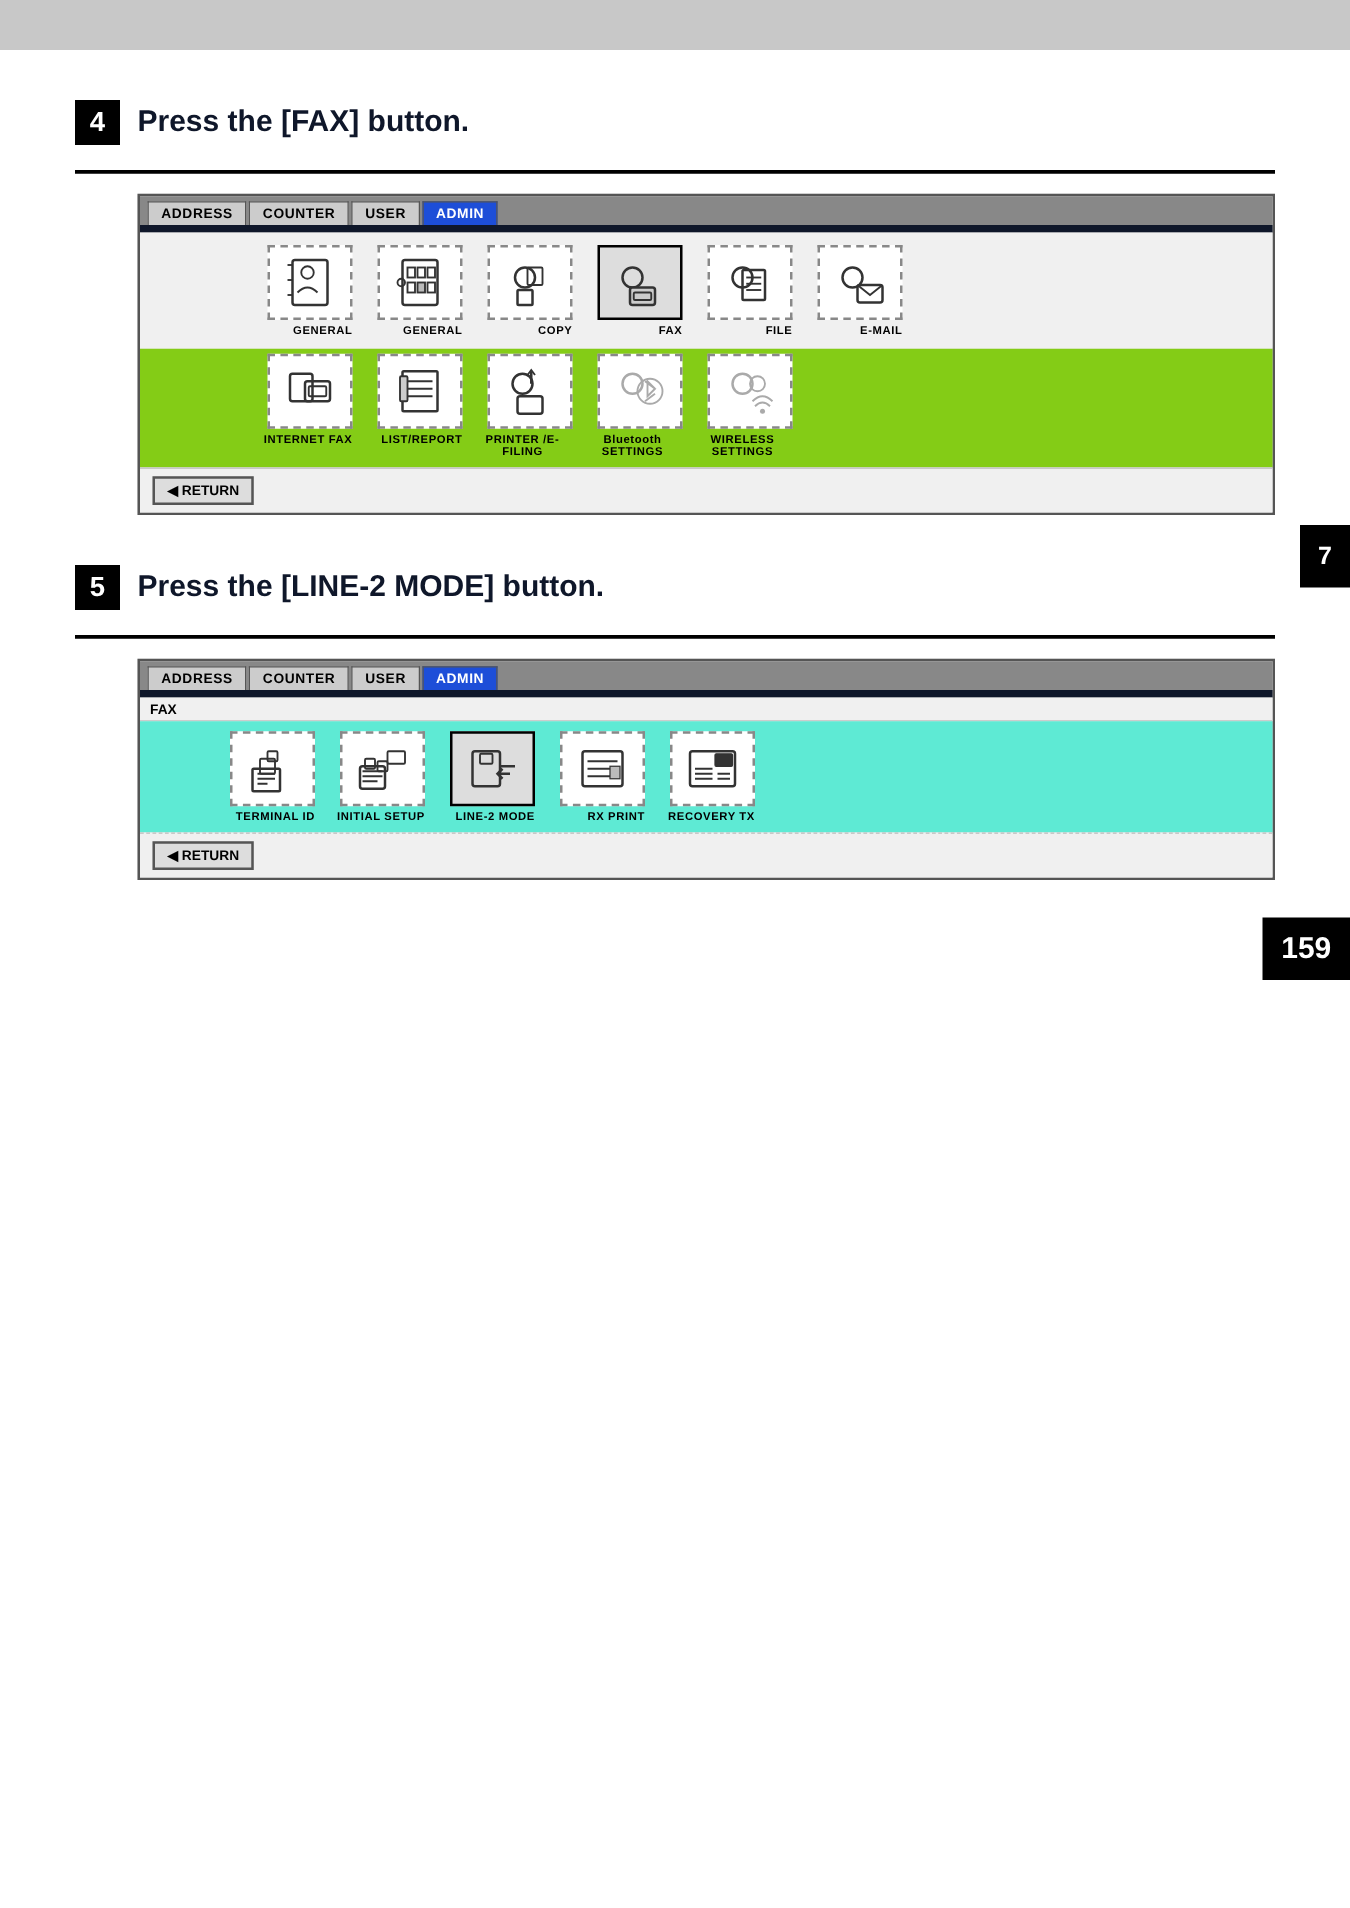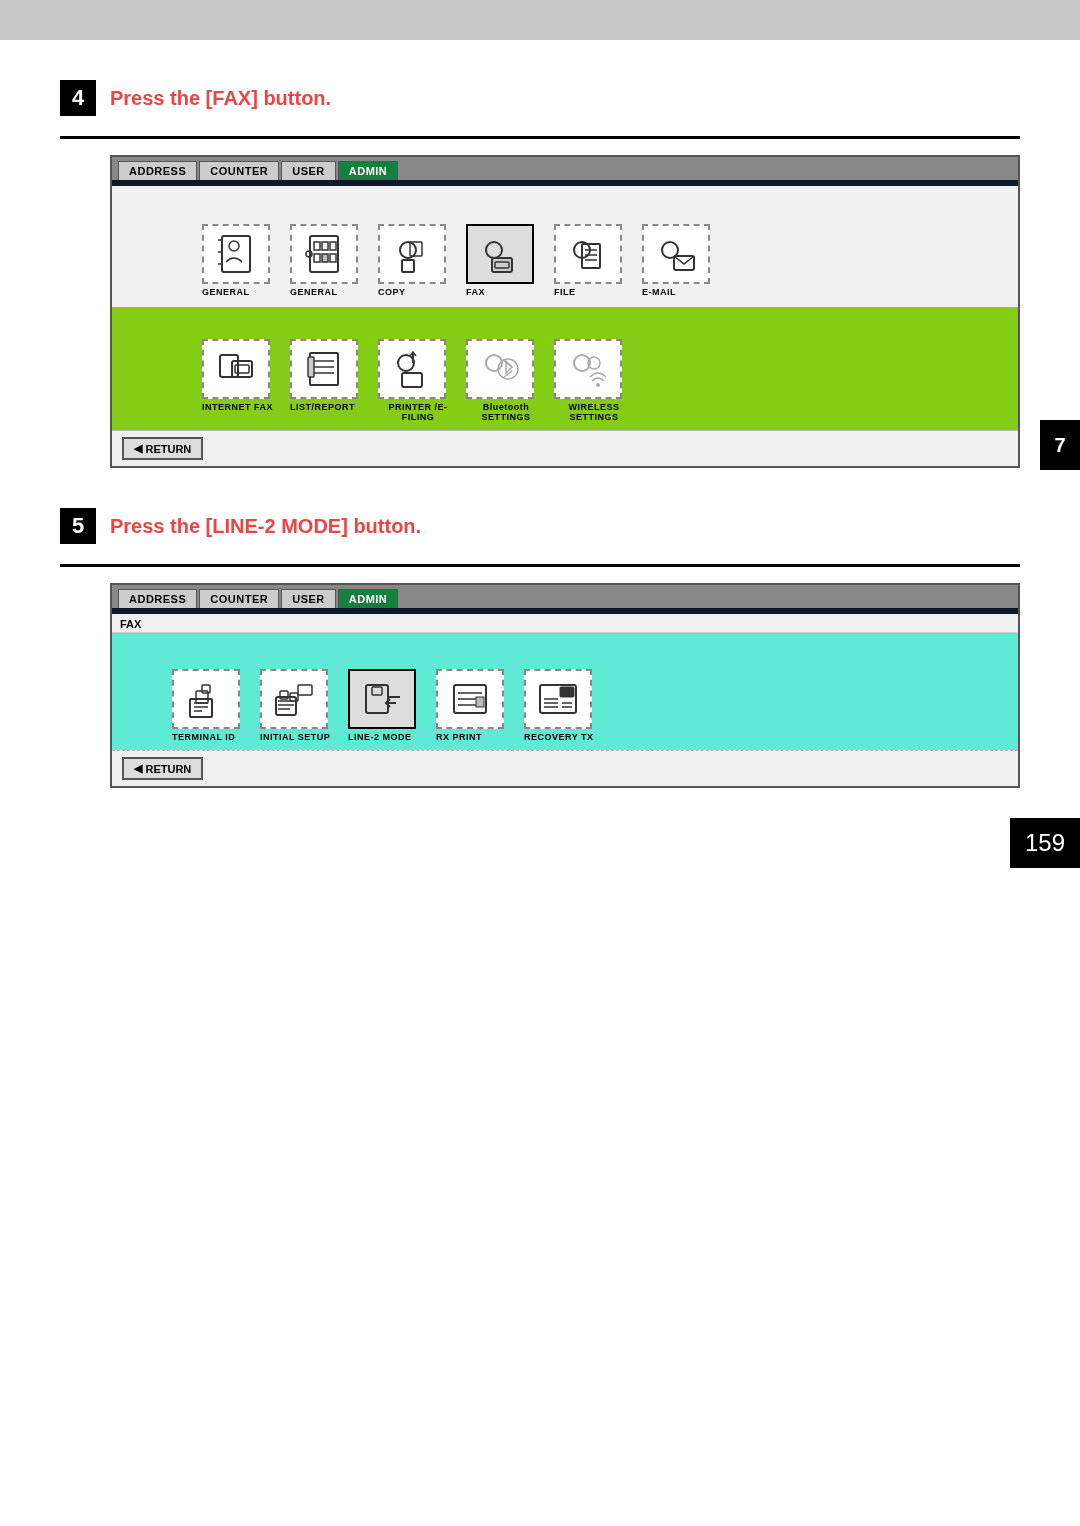--- a/index.html
+++ b/index.html
@@ -40,23 +40,23 @@
       font-size: 22px;
       font-weight: bold;
       display: flex;
       align-items: center;
       justify-content: center;
       margin-right: 14px;
       flex-shrink: 0;
     }
 
     .step-title {
-      font-size: 20px;
-      font-weight: bold;
-      color: #ef4444;
+      font-size: 24px;
+      font-weight: bold;
+      color: #0f172a;
       text-align: center;
     }
 
     
     .ui-panel {
       border: 2px solid #555;
       background: #e8e8e8;
       margin-left: 50px;
       margin-bottom: 40px;
       padding: 0;
@@ -78,40 +78,39 @@
       letter-spacing: 0.5px;
       border: 1px solid #555;
       border-bottom: none;
       margin-right: 2px;
       cursor: pointer;
       background: #ccc;
       color: #000;
     }
 
     .tab.active {
-      background: #15803d;
+      background: #1d4ed8;
       color: #fff;
     }
 
     
     .icon-grid {
       display: flex;
       flex-wrap: wrap;
       padding: 10px 10px 10px 90px;
       gap: 8px;
       background: #f0f0f0;
     }
 
     .icon-item {
       display: flex;
       flex-direction: column;
-      align-items: flex-start;
+      align-items: flex-end;
       width: 80px;
       cursor: pointer;
-      margin-top: 28px;
     }
 
     .icon-box {
       width: 68px;
       height: 60px;
       border: 2px dashed #888;
       background: #fff;
       display: flex;
       align-items: center;
       justify-content: center;
@@ -187,21 +186,21 @@
     
     .page-number-box {
       position: absolute;
       bottom: 0;
       right: 0;
       width: 70px;
       height: 50px;
       background: #000;
       color: #fff;
       font-size: 24px;
-      font-weight: normal;
+      font-weight: bold;
       display: flex;
       align-items: center;
       justify-content: center;
     }
 
     
     .chapter-tab {
       position: absolute;
       right: 0;
       top: 380px;

